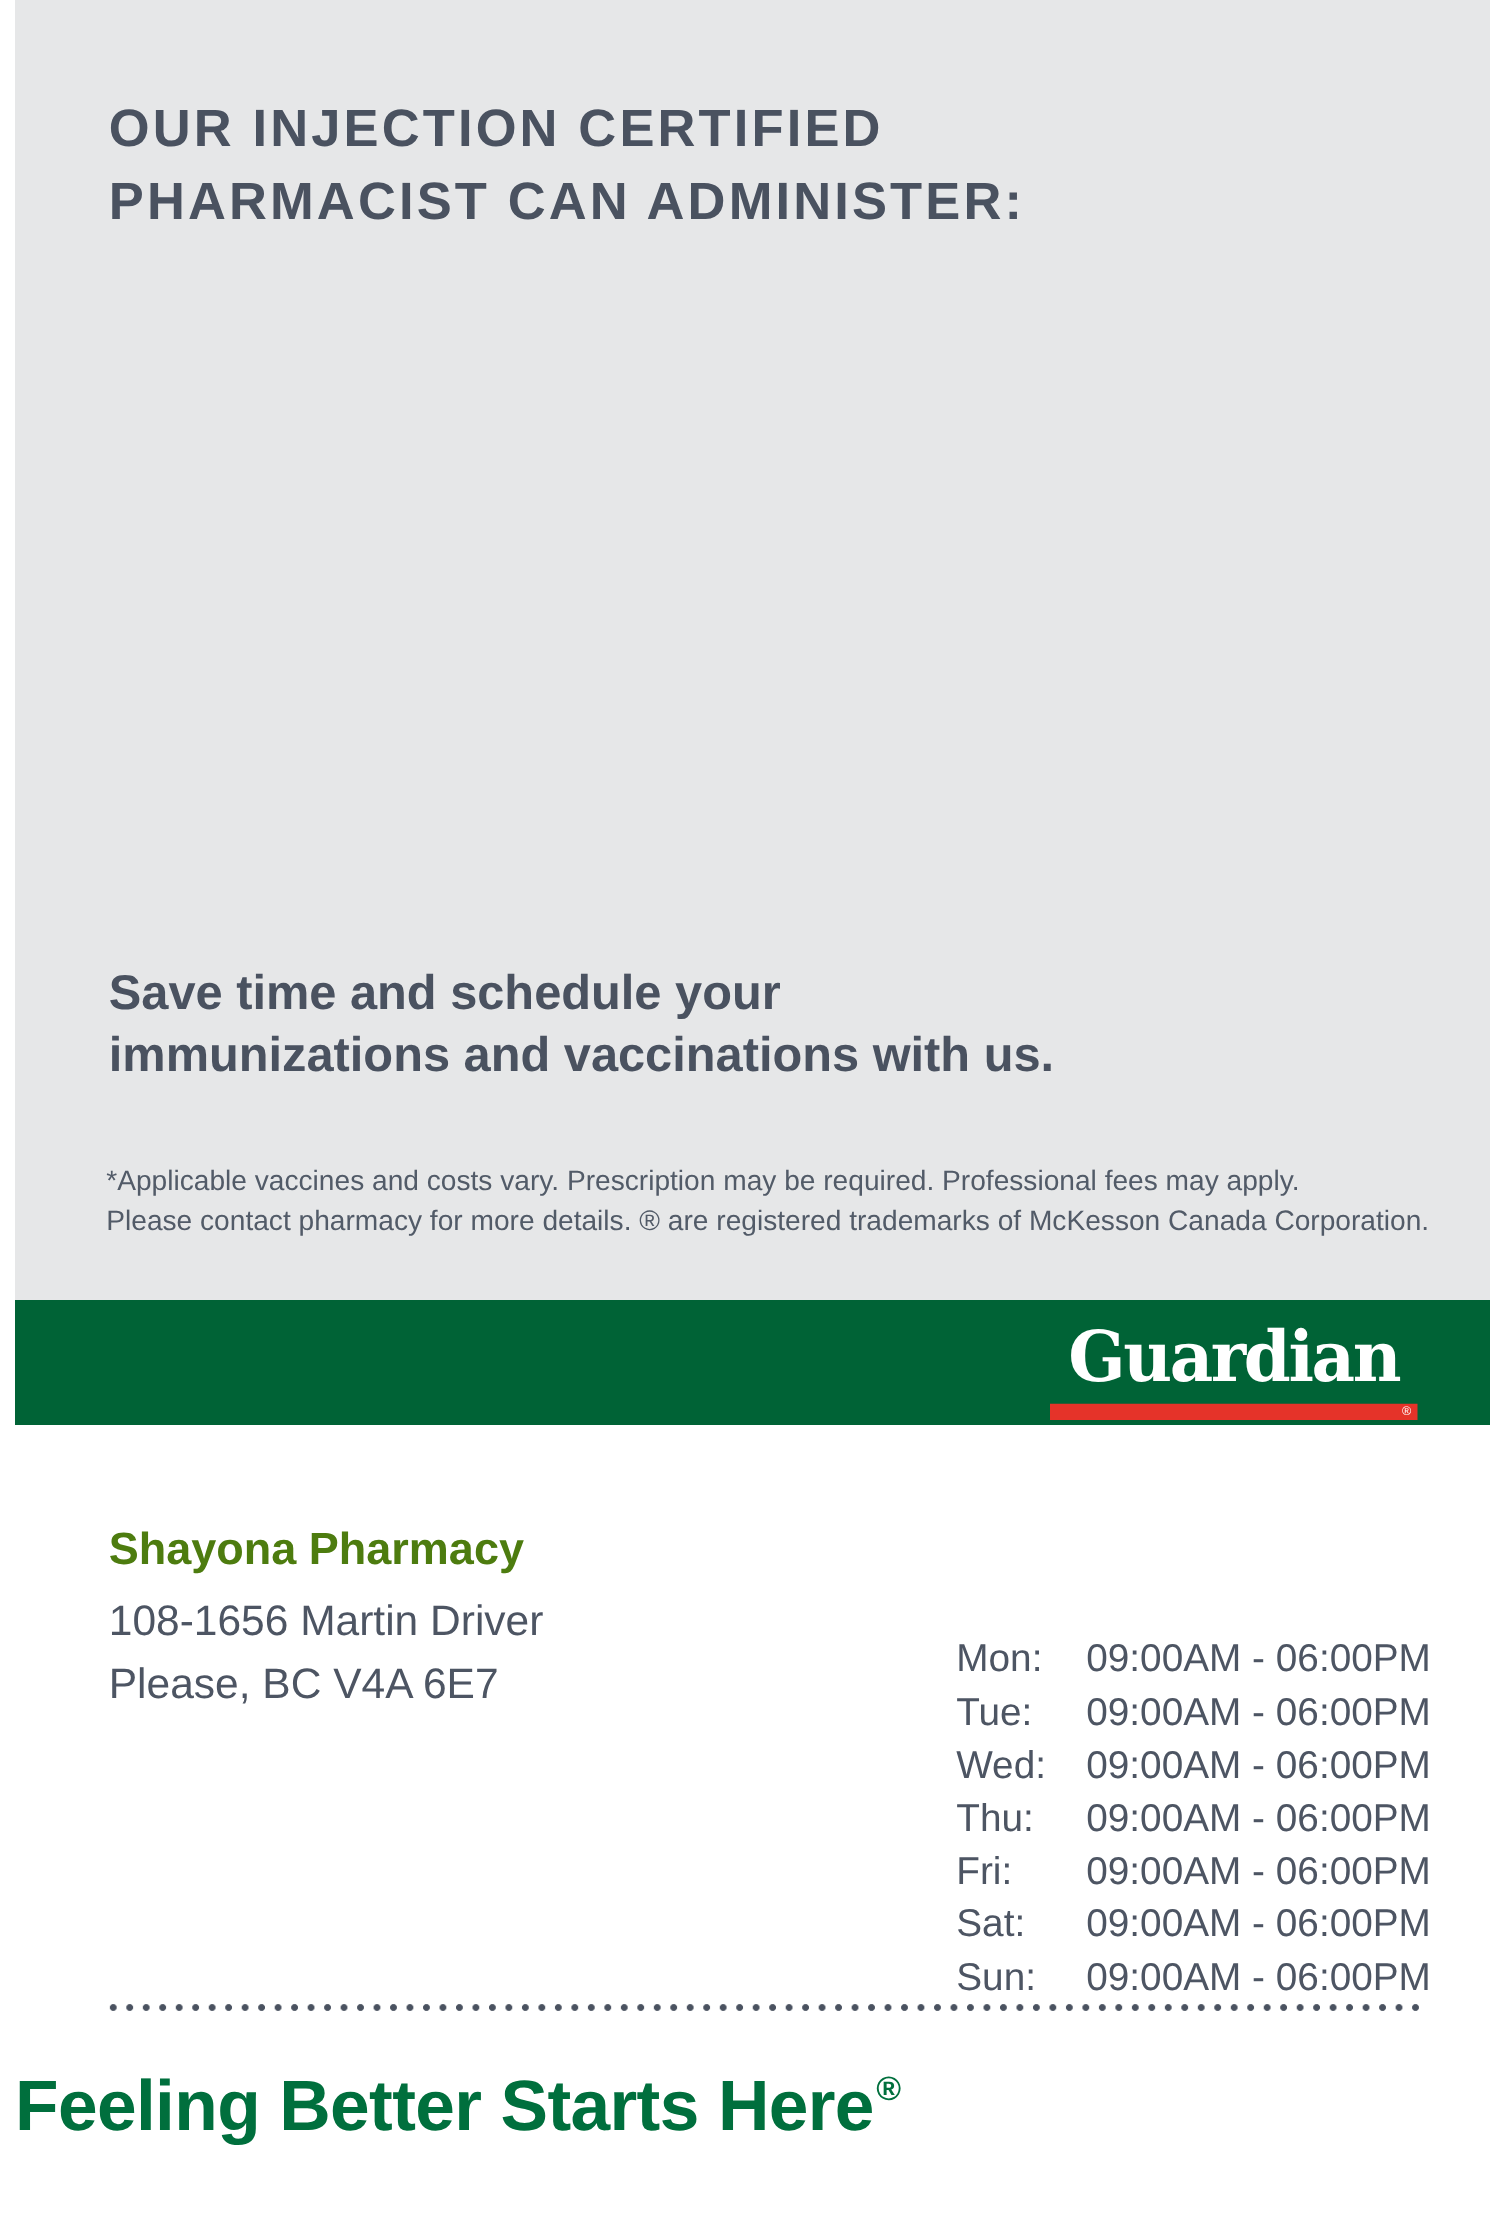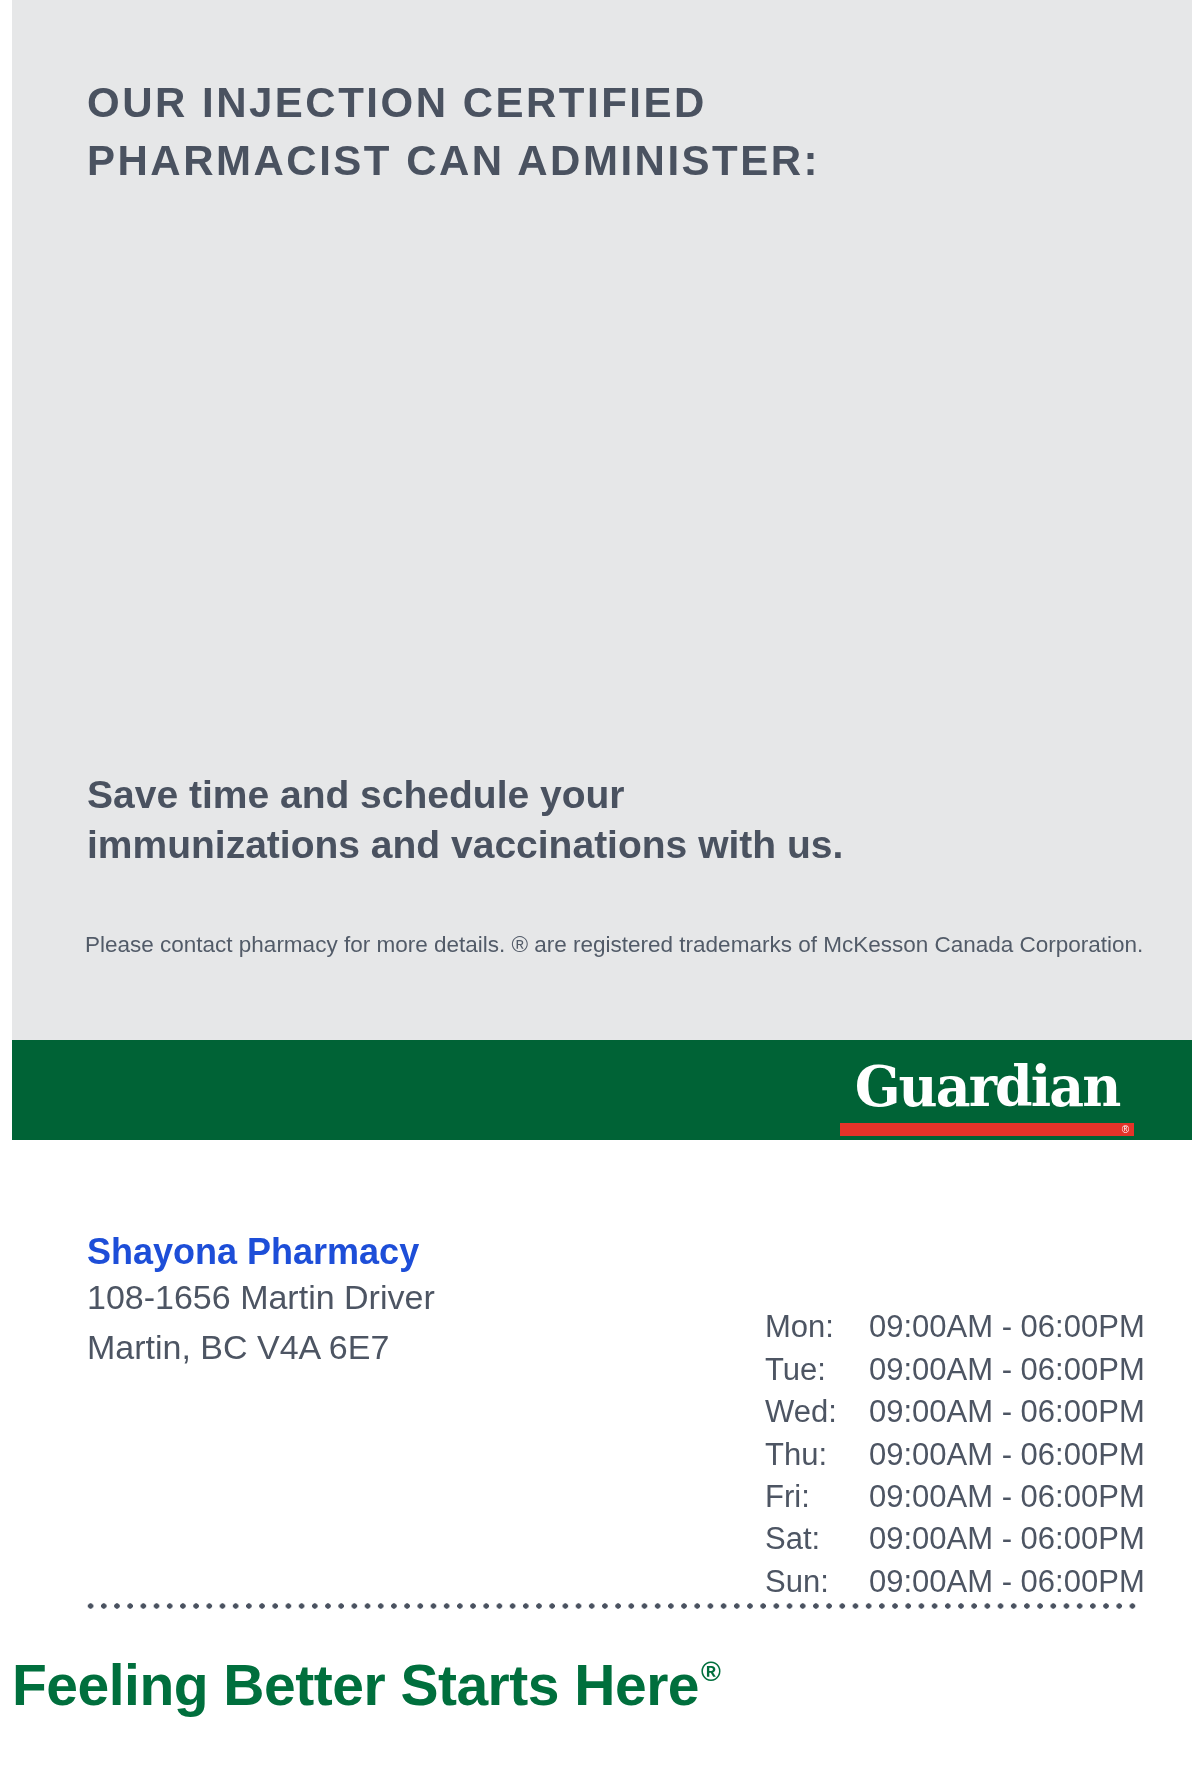--- a/index.html
+++ b/index.html
@@ -60,22 +60,22 @@
     font-size: 10px; line-height: 11px; color: #ffffff;
     font-family: "Liberation Sans", sans-serif;
   }
 
   
   .info-section {
     position: absolute; top: 1140px; left: 0;
     width: 1192px; height: 645px; background: #ffffff;
   }
   .store-name {
-    position: absolute; left: 75px; top: 91px;
-    font-size: 36px; font-weight: 700; color: #1d4ed8;
+    position: absolute; left: 75px; top: 78px;
+    font-size: 36px; font-weight: 700; color: #4d7c0f;
   }
   .store-address {
     position: absolute; left: 75px; top: 132px;
     font-size: 34px; line-height: 50px; color: #4d5563;
   }
   .store-phones {
     position: absolute; left: 75px; top: 252px;
     font-size: 34px; line-height: 55px; color: #4d5563;
   }
   .store-phones b { color: #46505d; }
@@ -117,40 +117,41 @@
       <div>OUR INJECTION CERTIFIED</div>
       <div>PHARMACIST CAN ADMINISTER:</div>
     </div>
 
     <div class="save-block">
       <div>Save time and schedule your</div>
       <div>immunizations and vaccinations with us.</div>
     </div>
 
     <div class="disclaimer">
+      <div>*Applicable vaccines and costs vary. Prescription may be required. Professional fees may apply.</div>
       <div>Please contact pharmacy for more details. ® are registered trademarks of McKesson Canada Corporation.</div>
     </div>
   </div>
 
   <div class="banner">
     <div class="logo-block">
       <div class="logo-text">Guardian</div>
       <div class="logo-bar">
         <span class="logo-reg">®</span>
       </div>
     </div>
   </div>
 
   <div class="info-section">
 
     <div class="store-name">Shayona Pharmacy</div>
 
     <div class="store-address">
       <div>108-1656 Martin Driver</div>
-      <div>Martin, BC V4A 6E7</div>
+      <div>Please, BC V4A 6E7</div>
     </div>
 
 
     <div class="hours-block">
       <div class="hours-row">
         <span class="hours-day">Mon:</span>
         <span class="hours-time">09:00AM - 06:00PM</span>
       </div>
       <div class="hours-row">
         <span class="hours-day">Tue:</span>

